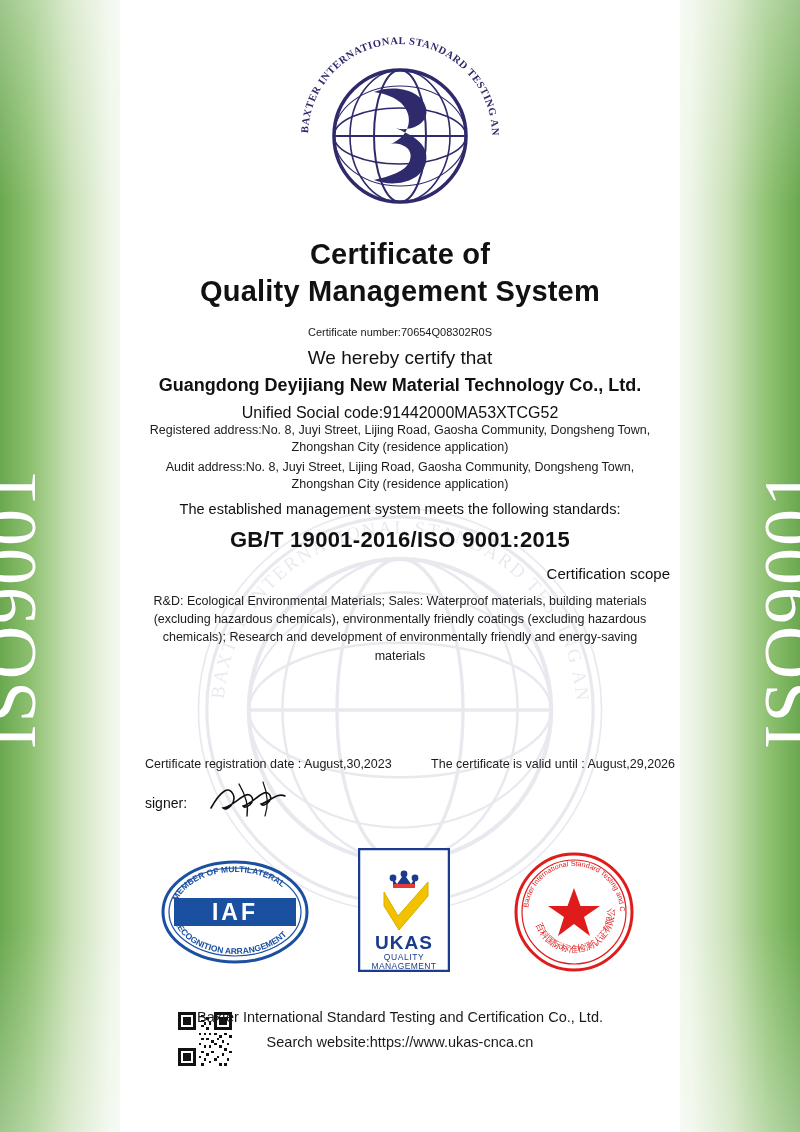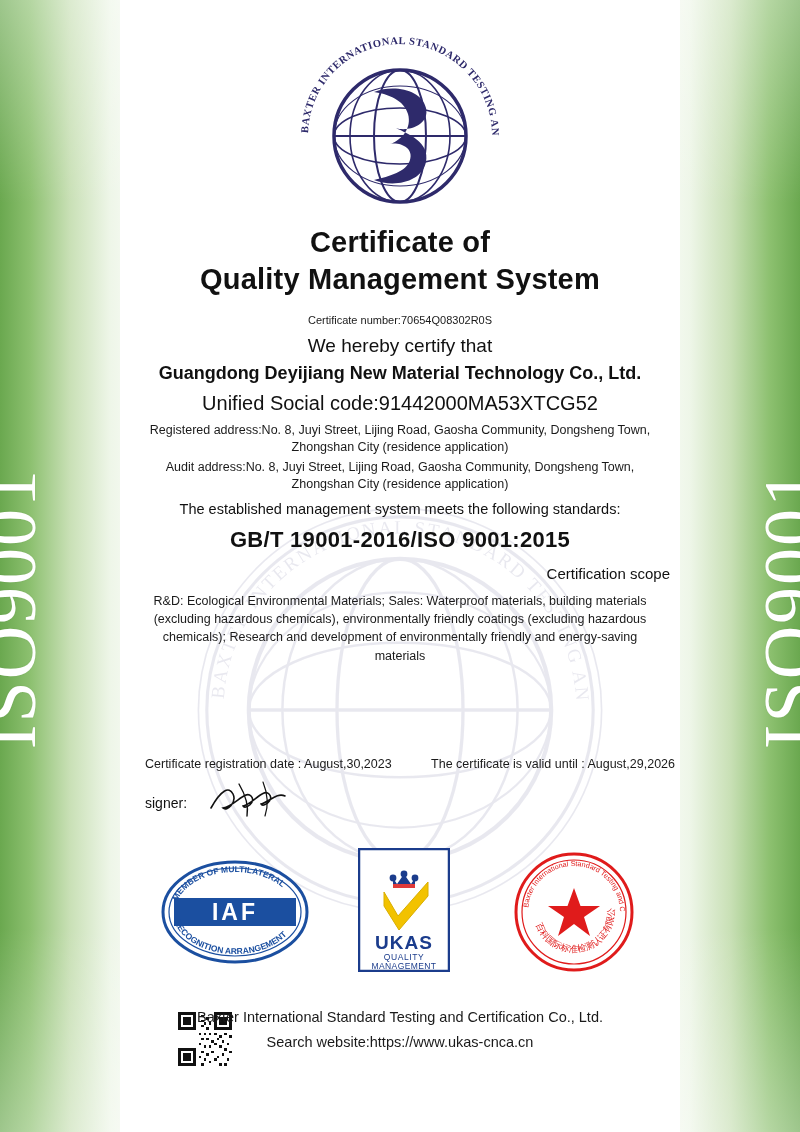--- a/index.html
+++ b/index.html
@@ -78,21 +78,21 @@
     left: 50%;
     top: 28px;
     transform: translateX(-50%);
     width: 210px;
     height: 205px;
   }
 
   .content {
     position: absolute;
     left: 130px;
-    top: 224px;
+    top: 236px;
     width: 540px;
     text-align: center;
   }
   .title {
     font-size: 29px;
     font-weight: bold;
     color: #111111;
     line-height: 1.28;
     letter-spacing: 0.2px;
   }
@@ -107,25 +107,25 @@
     color: #111111;
   }
   .company {
     margin-top: 6px;
     font-size: 18px;
     font-weight: bold;
     color: #111111;
   }
   .usc {
     margin-top: 8px;
-    font-size: 20px;
+    font-size: 16px;
     color: #111111;
   }
   .addr {
-    margin-top: 7px;
+    margin-top: 0;
     font-size: 12.5px;
     color: #1a1a1a;
     line-height: 1.38;
   }
   .addr.second {
     margin-top: 2px;
   }
   .meets {
     margin-top: 8px;
     font-size: 14.5px;

